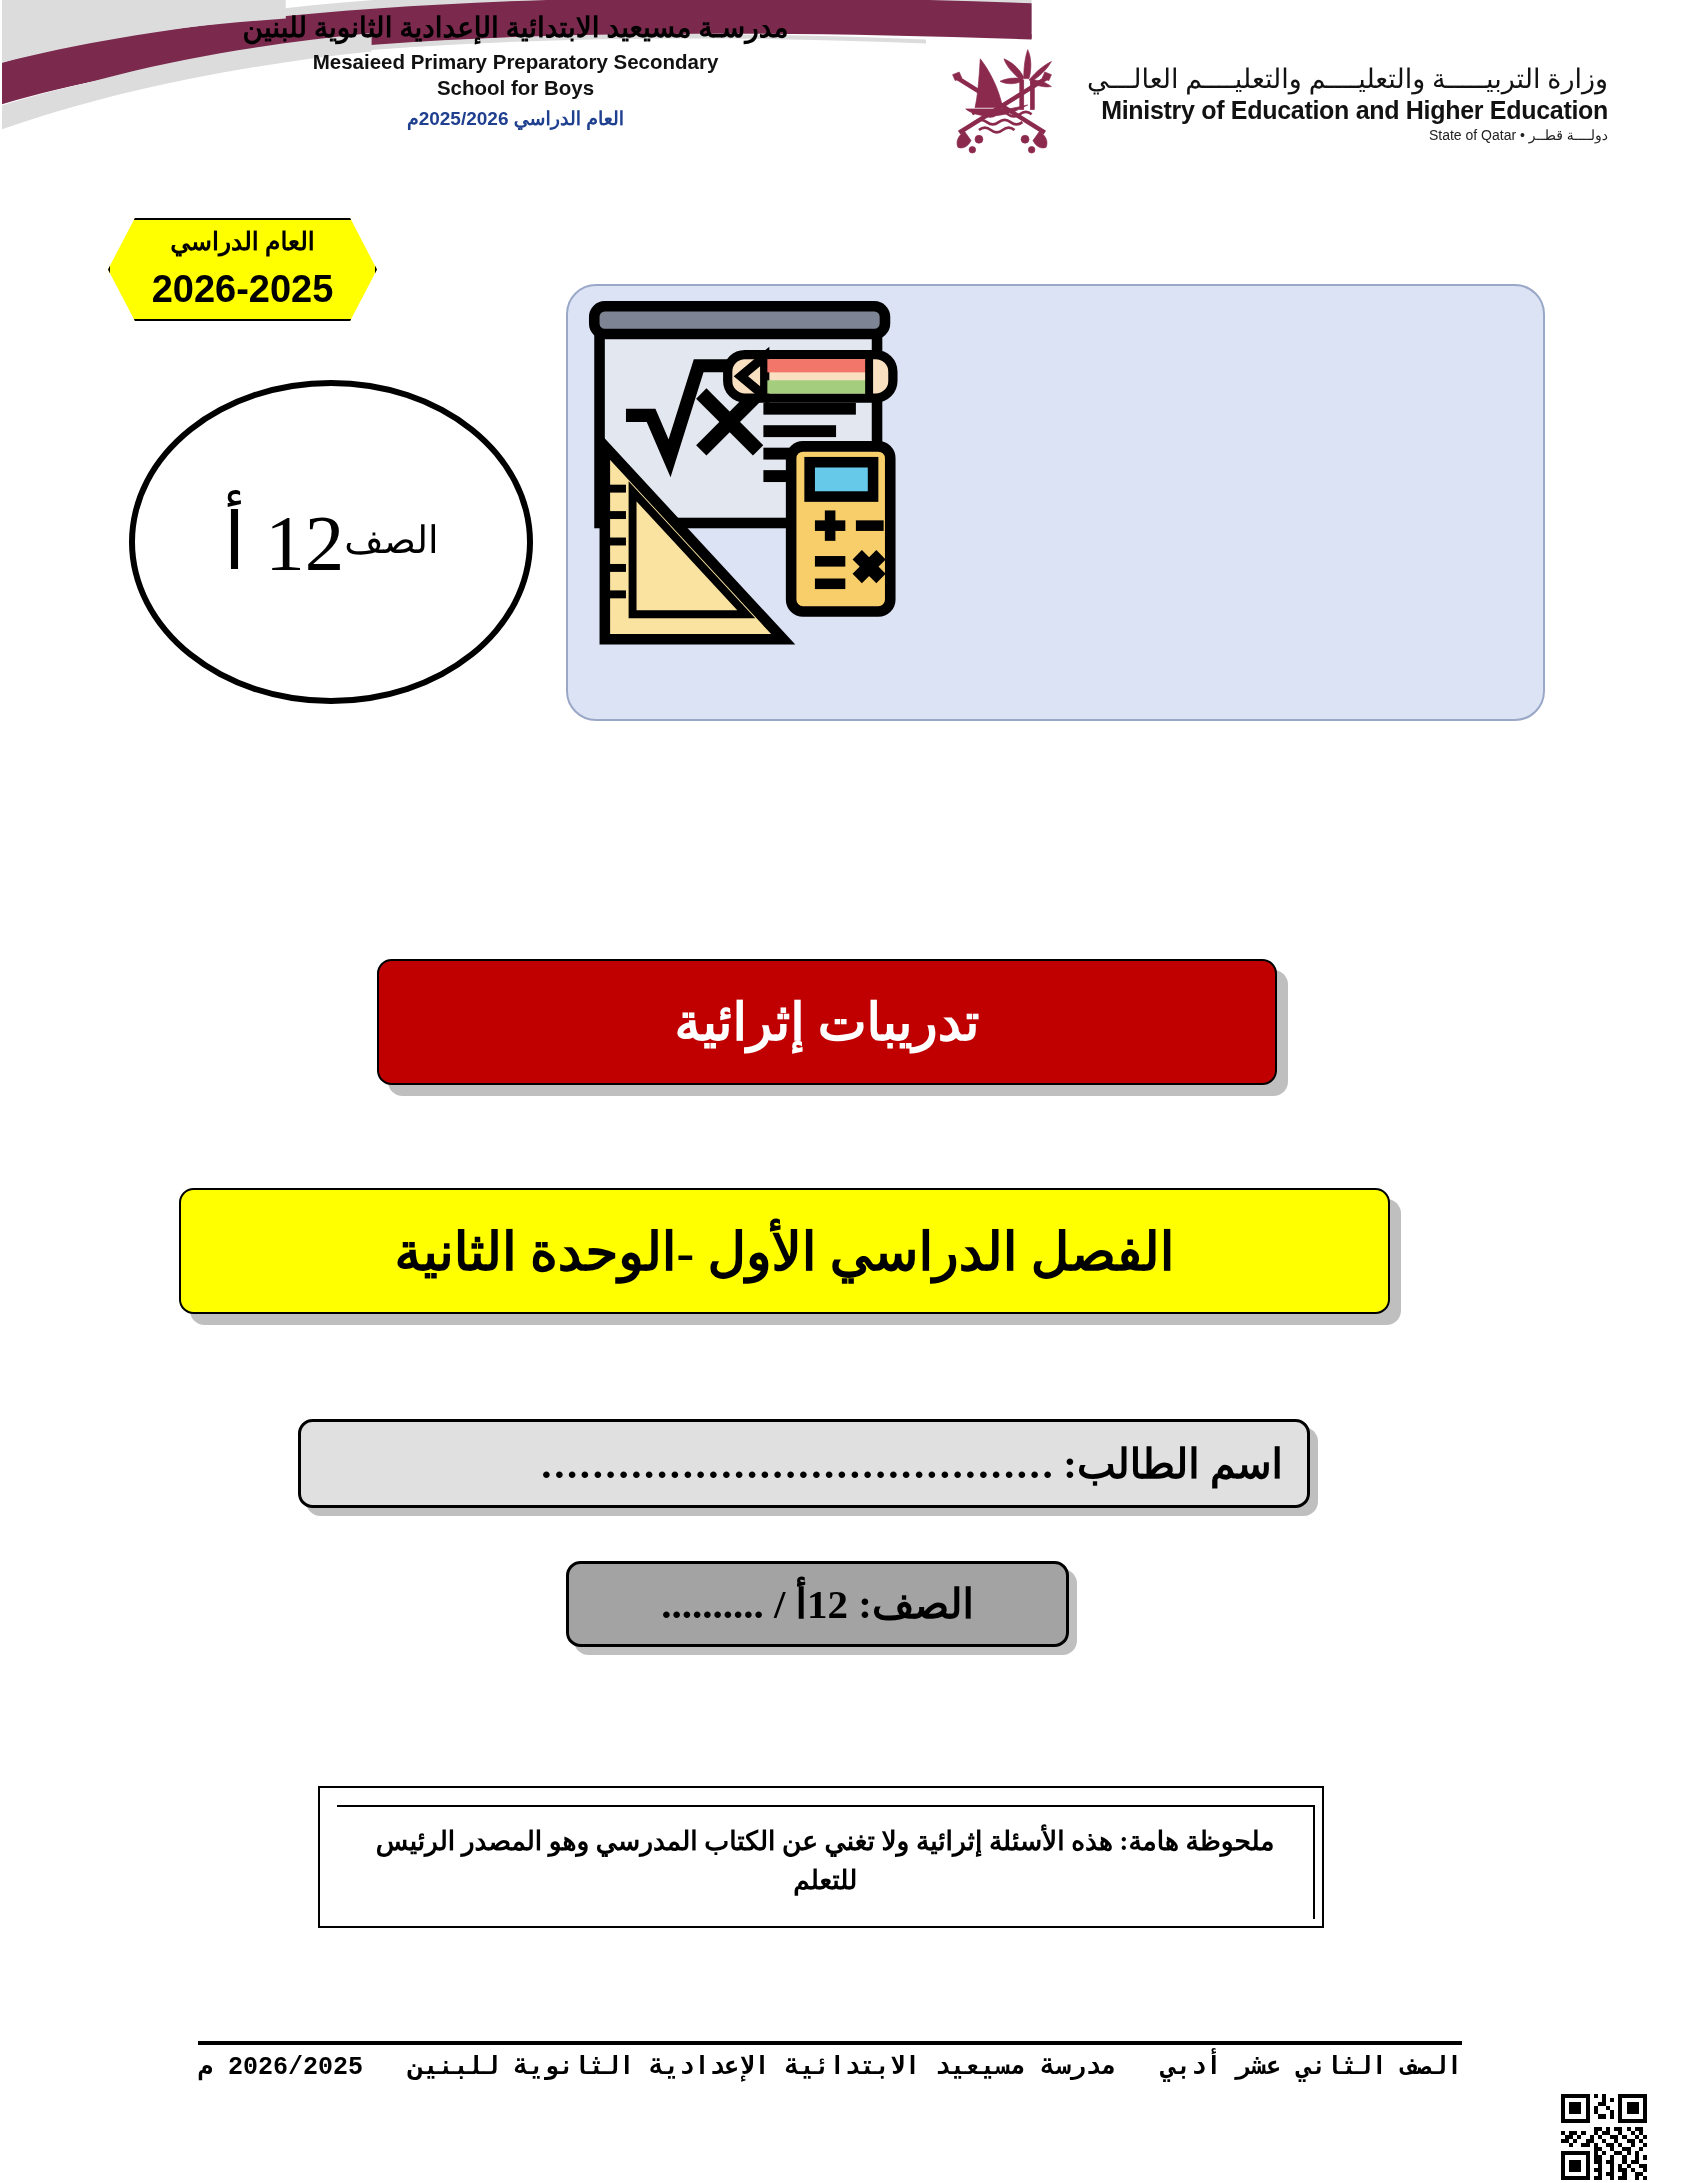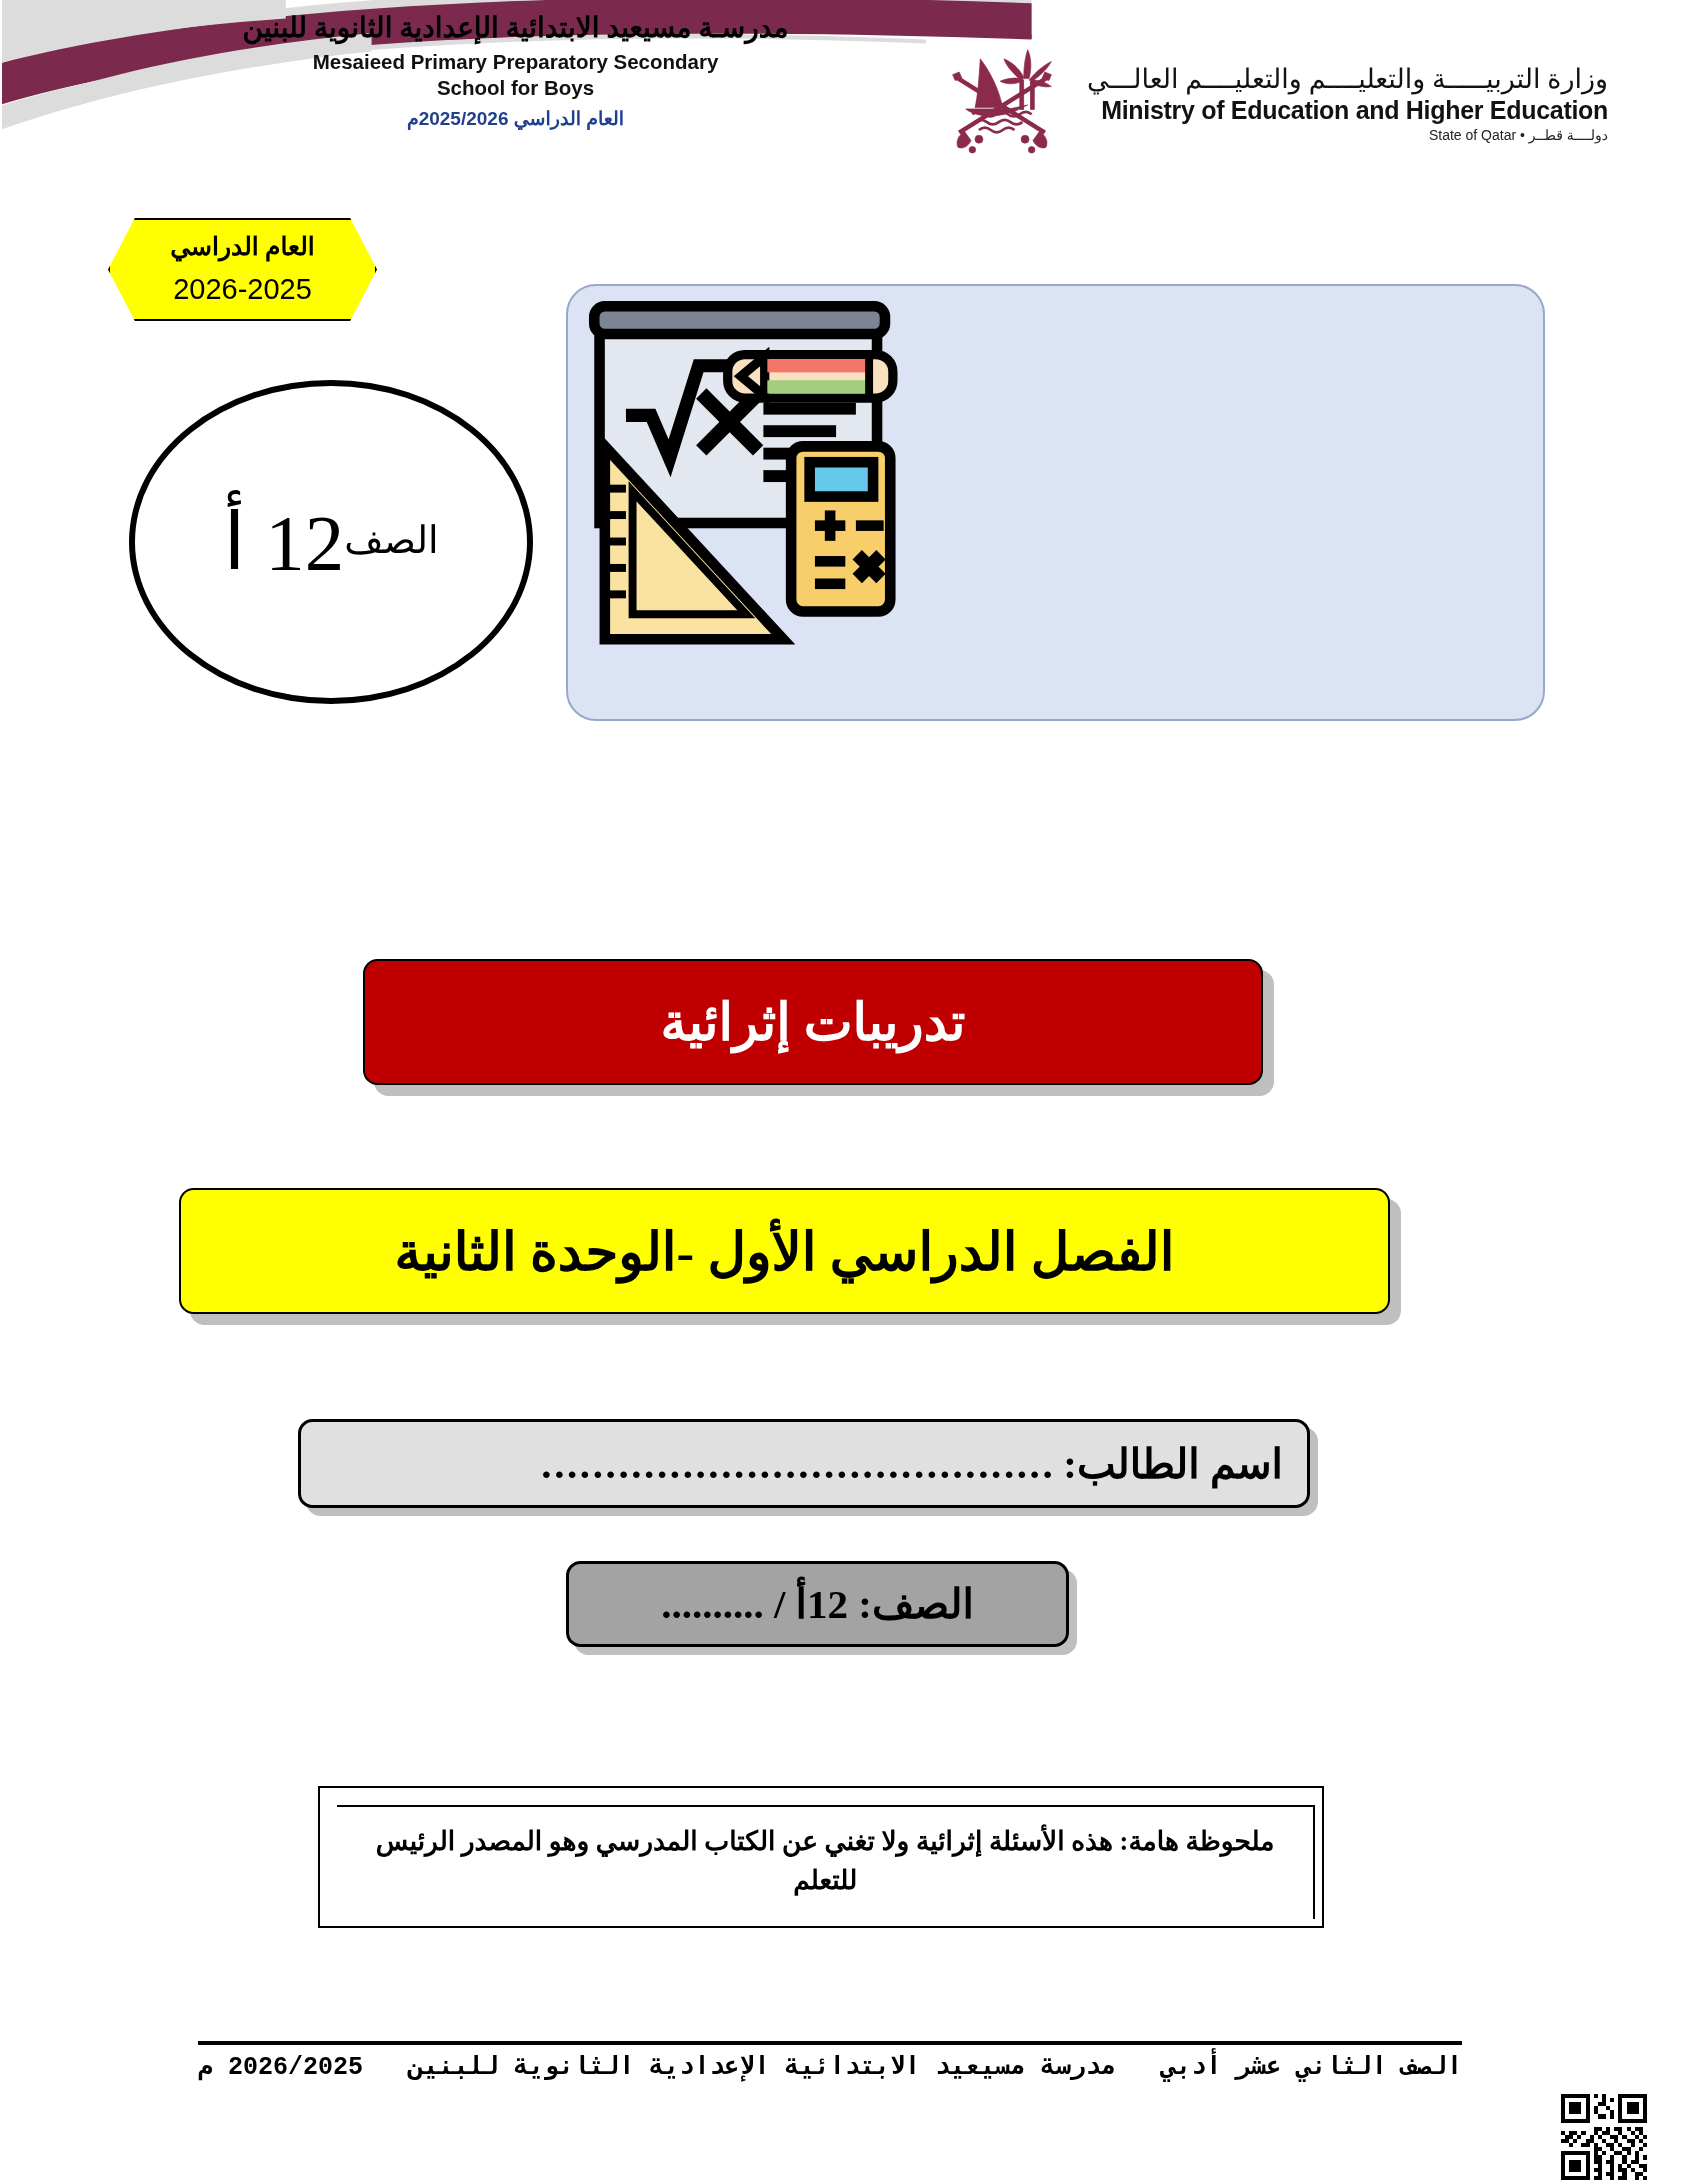--- a/index.html
+++ b/index.html
@@ -108,21 +108,21 @@
     align-items: center;
     justify-content: center;
   }
   .hex-line1 {
     font-family: "Liberation Serif", "DejaVu Serif", serif;
     font-size: 25px; font-weight: 700; color: #000;
     line-height: 1.1;
   }
   .hex-line2 {
     font-family: "Liberation Sans", sans-serif;
-    font-size: 29px; font-weight: 400; color: #000;
+    font-size: 38px; font-weight: 700; color: #000;
     direction: ltr; line-height: 1.1; margin-top: 13px;
   }
 
   
   .grade-circle {
     position: absolute;
     left: 129px; top: 380px;
     width: 404px; height: 324px;
     border: 6.6px solid #000000;
     border-radius: 50%;
@@ -169,21 +169,21 @@
     position: absolute;
     left: 16.5px; top: 6.6px;
   }
 
   
   .banner-wrap { position: absolute; }
   .banner-shadow {
     position: absolute;
     background: #BFBFBF;
   }
-  .red-banner-wrap { left: 363px; top: 959px; width: 832px; height: 126px; }
+  .red-banner-wrap { left: 377px; top: 959px; width: 832px; height: 126px; }
   .red-banner {
     position: absolute; left: 0; top: 0;
     width: 900px; height: 126px;
     background: #C00000;
     border: 2.6px solid #000000;
     border-radius: 14.6px;
     box-sizing: border-box;
     display: flex; align-items: center; justify-content: center;
     z-index: 2;
   }

